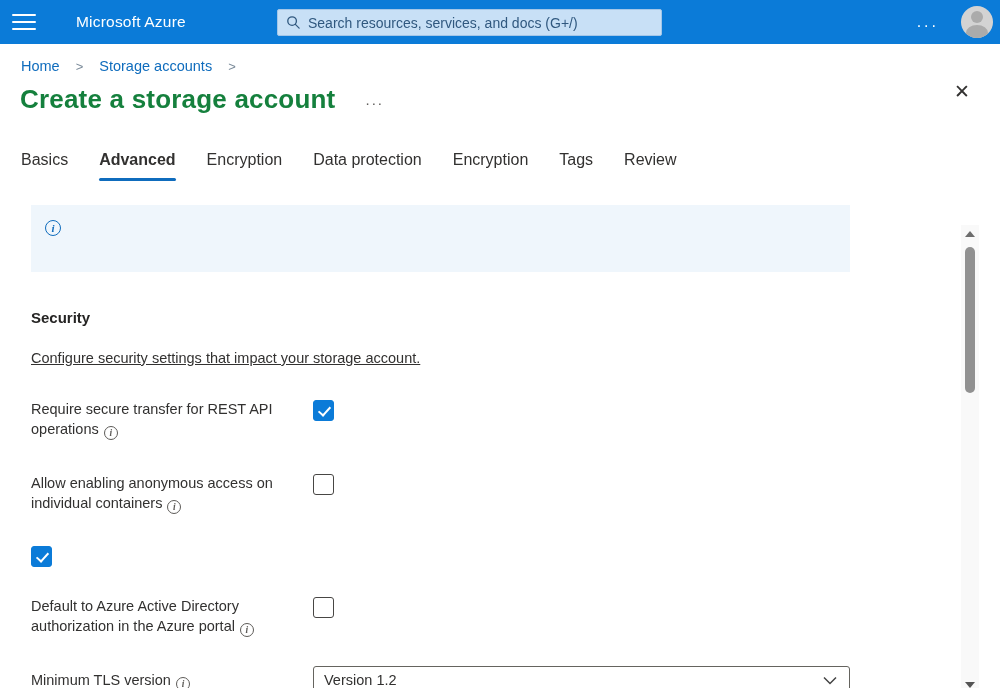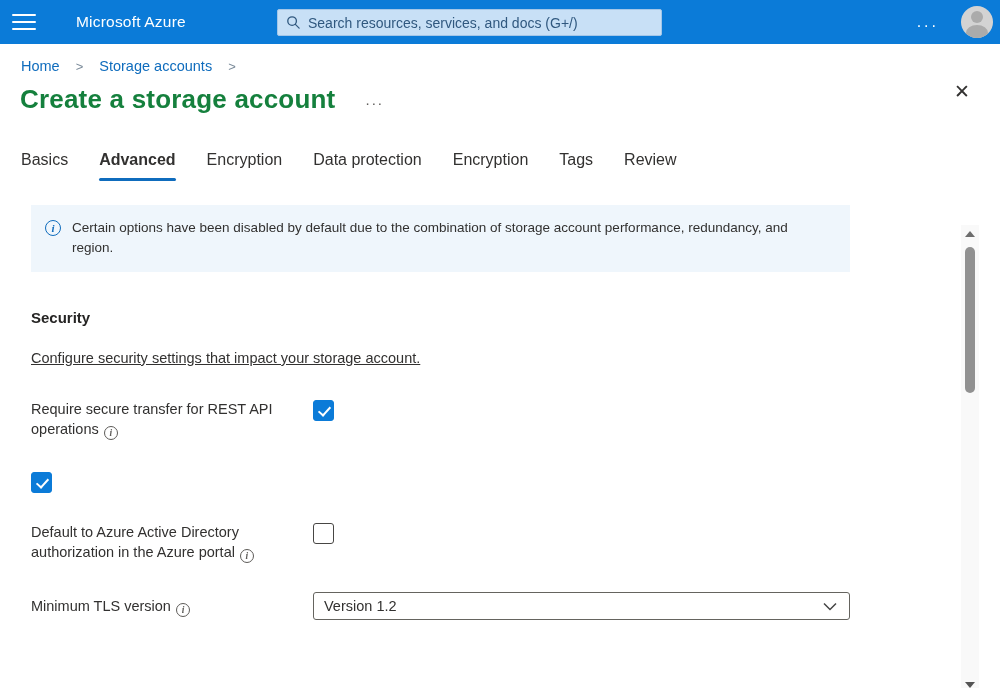--- a/index.html
+++ b/index.html
@@ -241,31 +241,34 @@
   <div class="tab">Data protection</div>
   <div class="tab">Encryption</div>
   <div class="tab">Tags</div>
   <div class="tab">Review</div>
 </div>
 
 <div class="content">
 
   <div class="banner">
     <span class="info-badge">i</span>
-    <span class="banner-text">Certain options have been disabled by default due to the combination of storage account performance, redundancy, and region.</span>
   </div>
 
   <h3 class="section-title">Security</h3>
   <p class="section-desc">Configure security settings that impact your storage account.</p>
 
   <div class="form-row">
     <div class="form-label"><span>Require secure transfer for REST API operations</span><span class="info-icon">i</span></div>
     <div class="checkbox" data-checked="true"></div>
   </div>
 
+  <div class="form-row">
+    <div class="form-label"><span>Allow enabling anonymous access on individual containers</span><span class="info-icon">i</span></div>
+    <div class="checkbox" data-checked="false"></div>
+  </div>
 
   <div class="form-row" style="margin-top:30px">
     <div class="checkbox" data-checked="true"></div>
   </div>
 
   <div class="form-row" style="margin-top:28px">
     <div class="form-label"><span>Default to Azure Active Directory authorization in the Azure portal</span><span class="info-icon">i</span></div>
     <div class="checkbox" data-checked="false"></div>
   </div>
 

